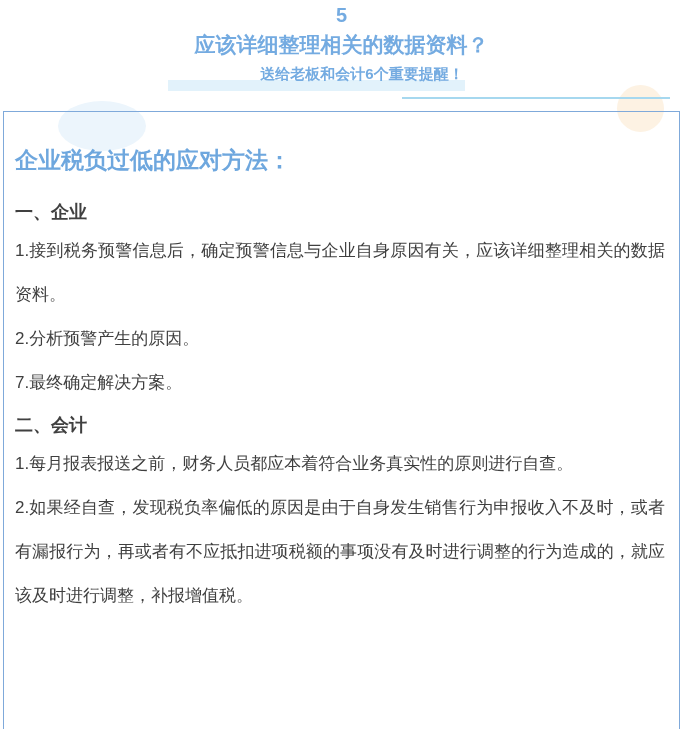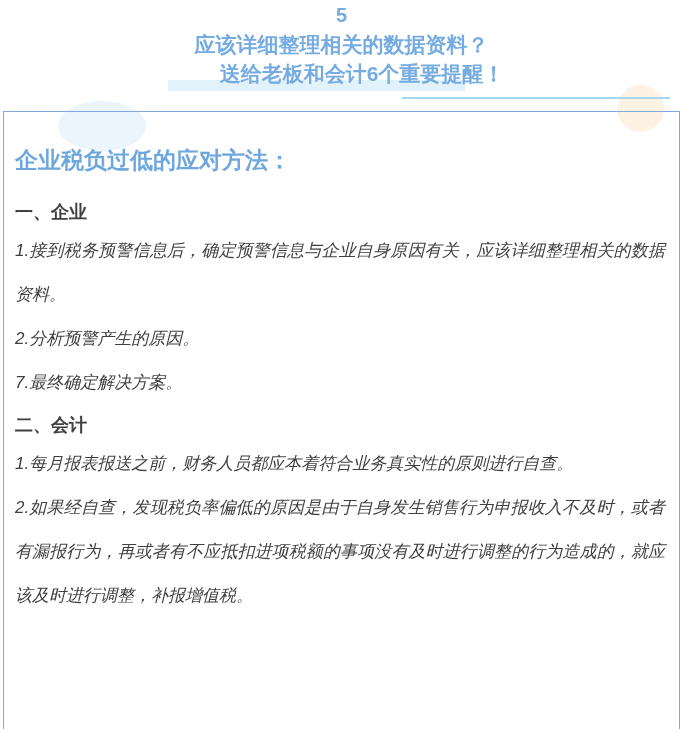--- a/index.html
+++ b/index.html
@@ -34,21 +34,21 @@
 
   
   .header { position: relative; z-index: 1; text-align: center; padding-top: 2px; }
   .page-number {
     font-size: 20px; font-weight: bold; color: #74abe1; line-height: 26px;
   }
   .page-title {
     font-size: 21px; font-weight: bold; color: #74abe1; line-height: 28px; margin-top: 3px;
   }
   .page-subtitle {
-    font-size: 21px; font-weight: bold; color: #74abe1; line-height: 28px; margin-top: 1px; margin-left: 41px;
+    font-size: 15px; font-weight: bold; color: #74abe1; line-height: 28px; margin-top: 1px; margin-left: 41px;
   }
 
   
   .card {
     position: absolute; z-index: 1;
     left: 3px; right: 3px; top: 111px; height: 680px;
     border: 1.5px solid #7fa9da;
     background: transparent;
     box-sizing: border-box;
   }
@@ -56,21 +56,21 @@
   .card-heading {
     font-size: 23px; font-weight: bold; color: #6ea7de;
     line-height: 24px; margin: 0 0 27px 0;
   }
   .section-heading {
     font-size: 18px; font-weight: bold; color: #404040;
     line-height: 26px; margin: 7px 0 4px 0;
   }
   .items p {
     font-size: 17px; color: #3f3f3f; line-height: 44px;
-    margin: 0; text-align: justify; font-style: italic;
+    margin: 0; text-align: justify;
   }
 </style>
 </head>
 <body>
 
 <div class="stage">
 
   <div class="decor circle-blue"></div>
   <div class="decor circle-peach"></div>
   <div class="decor subtitle-highlight"></div>

